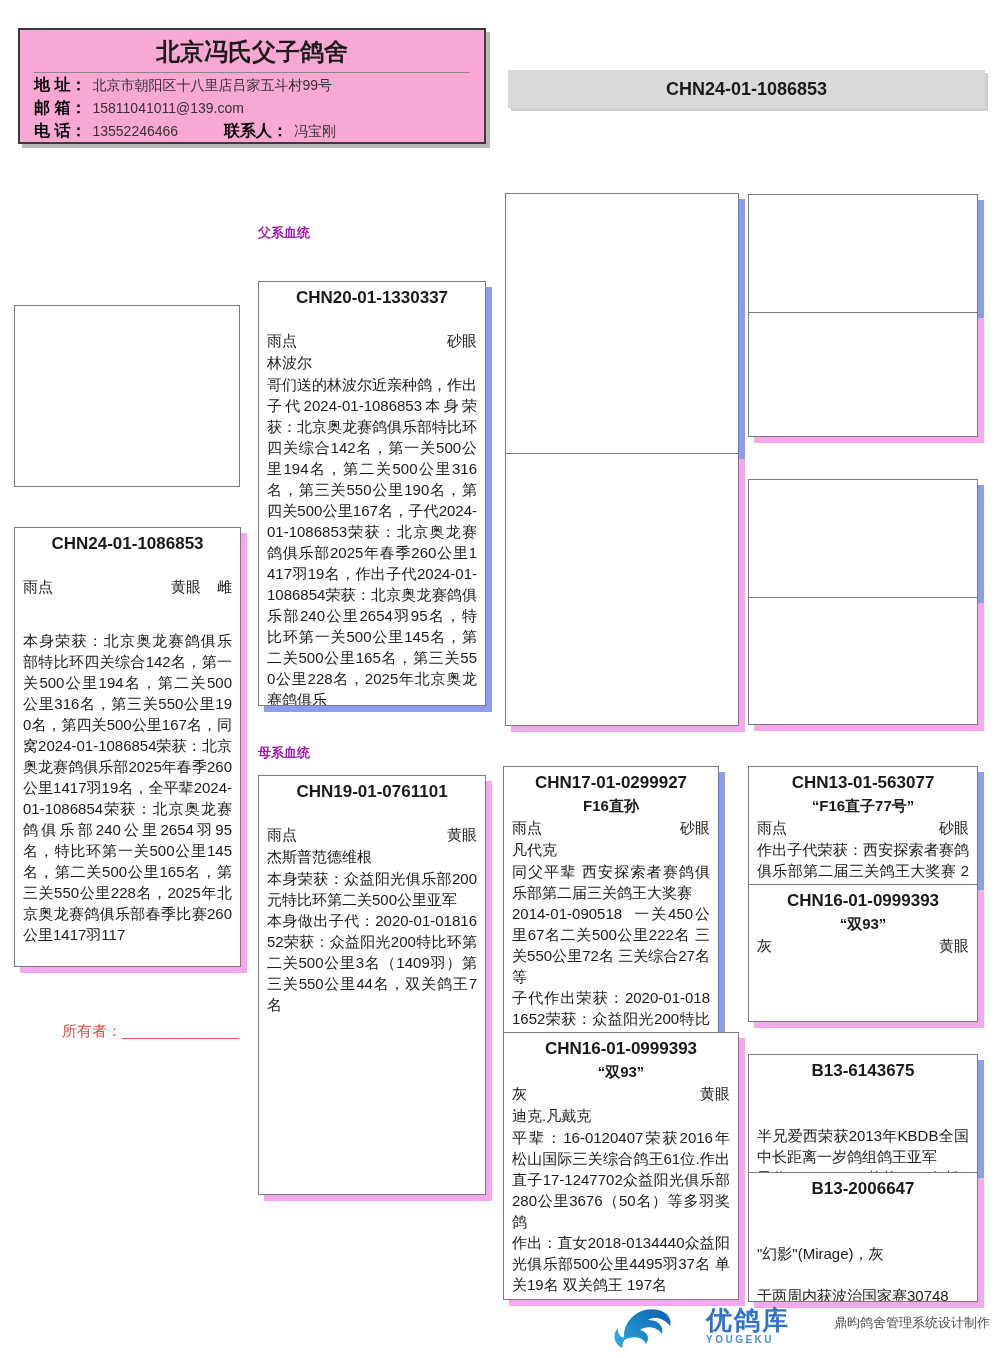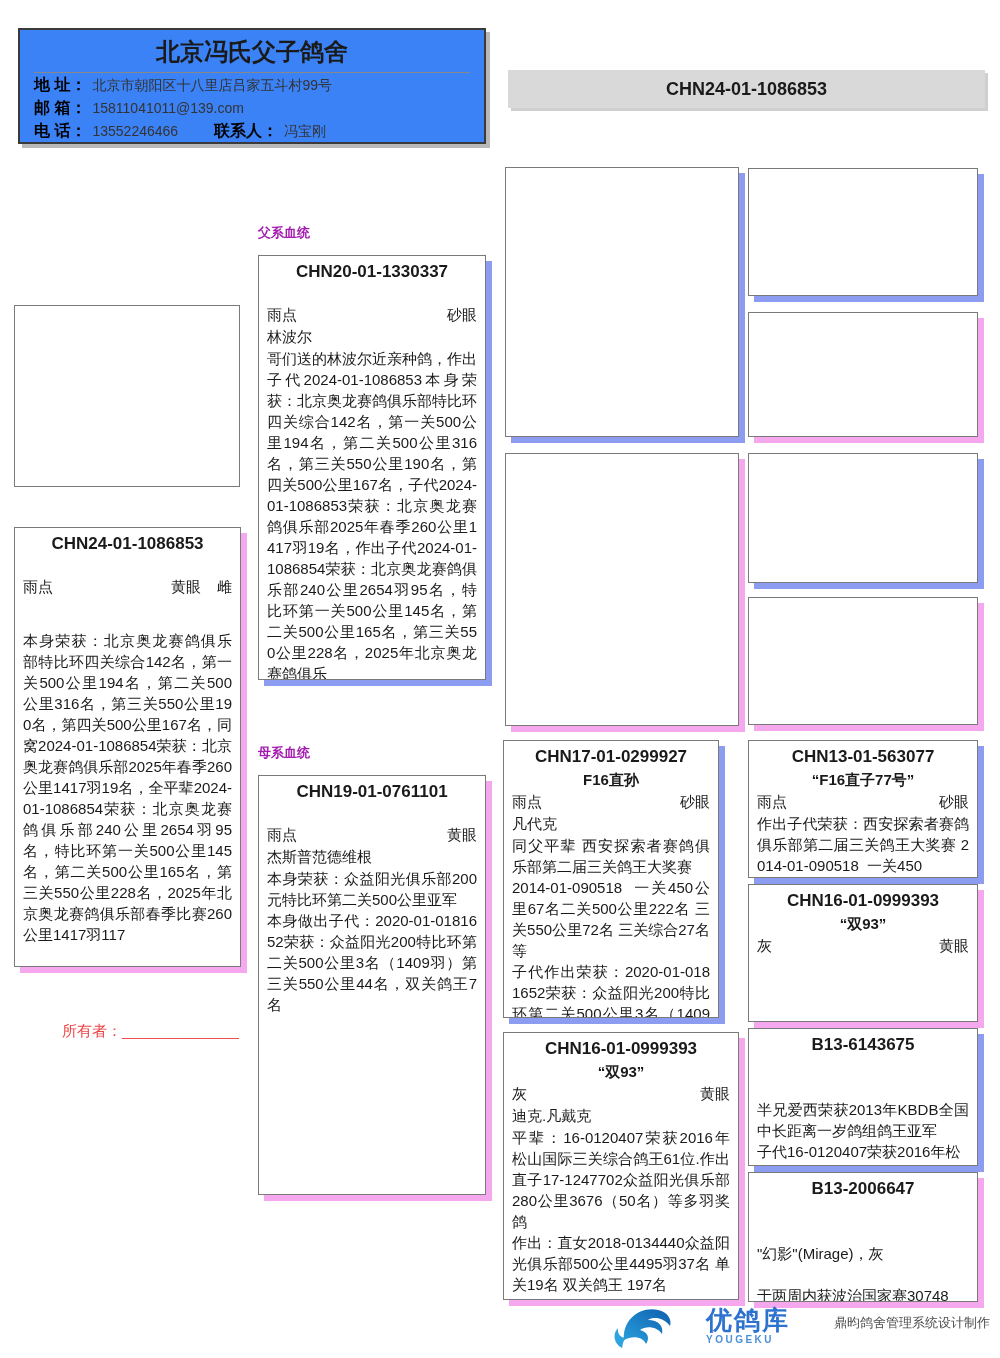--- a/index.html
+++ b/index.html
@@ -4,37 +4,37 @@
 <style>
   html,body { margin:0; padding:0; background:#ffffff; }
   .page {
     position:relative; width:1000px; height:1358px; background:#ffffff;
     font-family:"Liberation Sans","DejaVu Sans",sans-serif; color:#1a1a1a;
     overflow:hidden;
   }
   
   .loft-card {
     position:absolute; left:18px; top:28px; width:468px; height:116px;
-    background:#3b82f6; border:2px solid #3a3a3a; box-shadow:4px 4px 0 #b8b8b8;
+    background:#f9a8d4; border:2px solid #3a3a3a; box-shadow:4px 4px 0 #b8b8b8;
     padding:6px 14px 0 14px; box-sizing:border-box;
   }
   .loft-title { text-align:center; font-size:24px; font-weight:bold; line-height:32px;
     border-bottom:1px solid #888; padding-bottom:4px; }
   .loft-row { font-size:14px; line-height:22px; margin-top:1px; color:#333; }
   .loft-row .lbl { font-size:16px; font-weight:bold; color:#000; margin-right:6px; }
-  .loft-row .lbl2 { font-size:16px; font-weight:bold; color:#000; margin:0 6px 0 36px; }
+  .loft-row .lbl2 { font-size:16px; font-weight:bold; color:#000; margin:0 6px 0 46px; }
   
   .ring-banner {
     position:absolute; left:508px; top:70px; width:477px; height:38px;
     background:#d9d9d9; box-shadow:3px 3px 0 #cfcfcf;
     text-align:center; font-size:18px; font-weight:bold; line-height:38px;
   }
   
   .pbox { position:absolute; background:#fff; border:1px solid #7a7a7a; box-sizing:border-box; }
-  .sh-blue { box-shadow:6px 6px 0 #8c9cf0; }
+  .sh-blue { box-shadow:6px 6px 0 #8c9cf0;margin-top:26px; }
   .sh-pink { box-shadow:6px 6px 0 #f6a8ee; }
   .bird { padding:4px 8px; overflow:hidden; }
   .btitle { text-align:center; font-size:17px; font-weight:bold; line-height:24px; white-space:nowrap; }
   .bsub { text-align:center; font-size:15px; font-weight:bold; line-height:22px; }
   .gap-b { margin-bottom:20px; }
   .trait { display:flex; justify-content:space-between; font-size:15px; line-height:22px; }
   .trait .right { display:flex; gap:16px; }
   .strain { font-size:15px; line-height:22px; }
   .btext { font-size:15px; line-height:21px; white-space:pre-wrap; word-break:break-all; text-align:justify; }
   .mt-big { margin-top:32px; }

